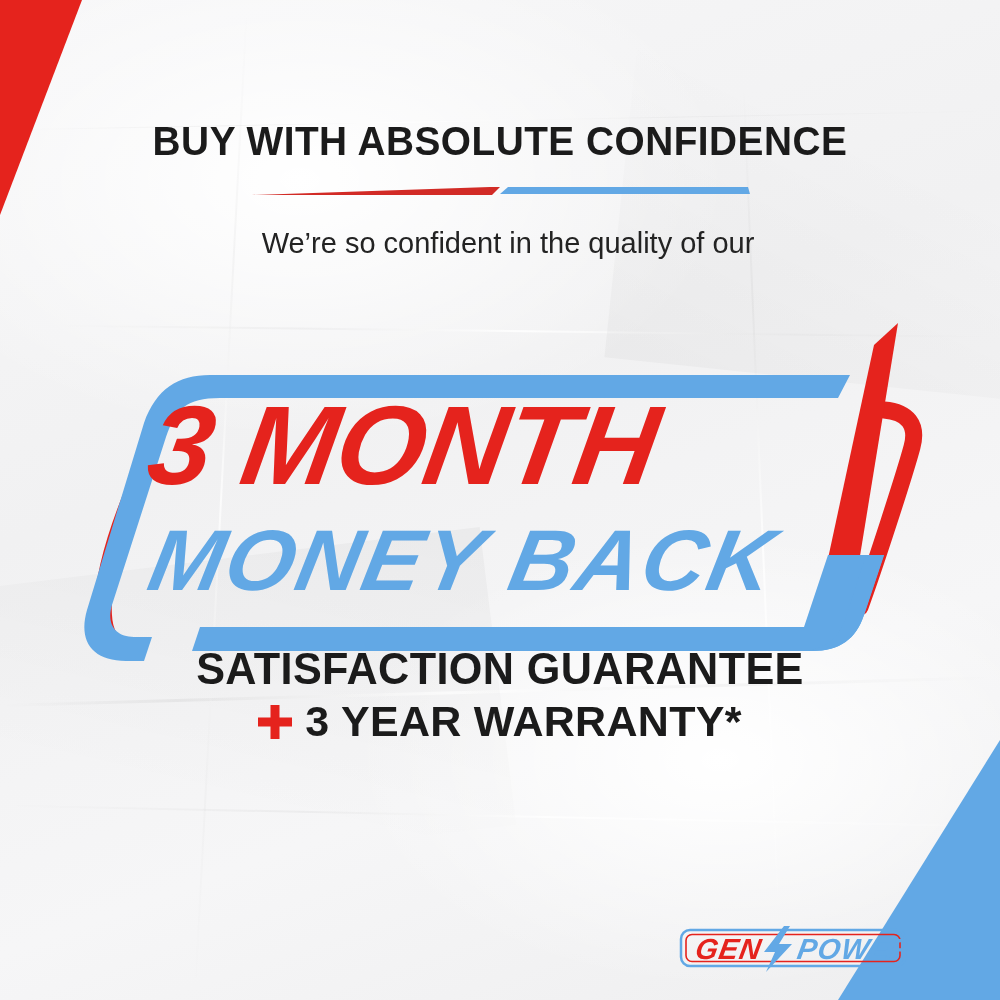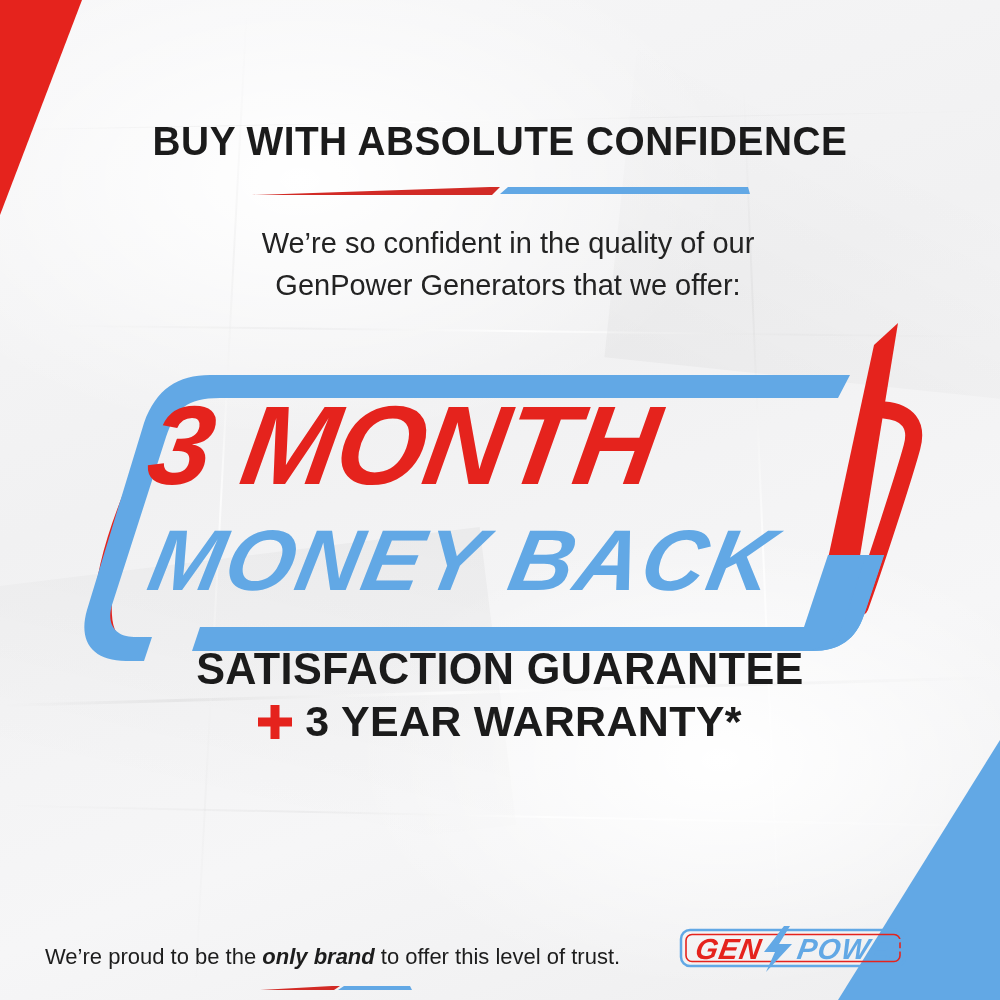--- a/index.html
+++ b/index.html
@@ -156,21 +156,20 @@
 
   <div class="divider">
     <svg width="500" height="14" viewBox="0 0 500 14">
       <polygon points="2,12 240,4 250,4 242,12" fill="#d22b26"></polygon>
       <polygon points="258,4 498,4 500,11 250,11" fill="#62a8e5"></polygon>
     </svg>
   </div>
 
   <div class="subhead">
     <div>We’re so confident in the quality of our</div>
-    <div>GenPower Generators that we offer:</div>
   </div>
 
   <div class="badge">
 
     <svg width="900" height="380" viewBox="0 0 900 380">
 
       <path d="M 78 175 C 52 236 40 286 44 316 C 47 338 60 346 76 345" fill="none" stroke="#e5231d" stroke-width="17" stroke-linecap="round"></path>
 
       <path d="M 824 105 C 848 107 858 120 852 142 C 845 168 814 264 800 302" fill="none" stroke="#e5231d" stroke-width="17" stroke-linecap="round"></path>
 
@@ -196,26 +195,20 @@
   <div class="warranty">
     <span class="plus-icon">
       <svg width="34" height="34" viewBox="0 0 34 34">
         <polygon points="12.5,0 21.5,0 21.5,12.5 34,12.5 34,21.5 21.5,21.5 21.5,34 12.5,34 12.5,21.5 0,21.5 0,12.5 12.5,12.5" fill="#e5231d"></polygon>
       </svg>
     </span>
     <span>3 YEAR WARRANTY*</span>
   </div>
 
 
-  <div class="foot-2">
-    <span>We’re proud to be the </span><span class="only-brand"><span>only brand</span><span class="ob-underline"><svg width="152" height="8" viewBox="0 0 152 8">
-            <polygon points="0,6 72,2 80,2 74,6" fill="#d22b26"></polygon>
-            <polygon points="84,2 150,2 152,6 78,6" fill="#62a8e5"></polygon>
-          </svg></span></span><span> to offer this level of trust.</span>
-  </div>
 
   <div class="logo">
     <svg width="230" height="48" viewBox="0 0 230 48">
       <rect x="3" y="5" width="224" height="36" rx="9" ry="9" fill="none" stroke="#62a8e5" stroke-width="2.5"></rect>
       <rect x="8" y="9.5" width="214" height="27" rx="6" ry="6" fill="none" stroke="#e5231d" stroke-width="1.6"></rect>
       <text x="16" y="34" font-family="Liberation Sans, sans-serif" font-size="29" font-weight="700" font-style="italic" fill="#e5231d" transform="skewX(-10) translate(6,0)" letter-spacing="1">GEN</text>
       <polygon points="106,1 86,27 97,27 88,47 114,19 101,19 112,1" fill="#62a8e5"></polygon>
       <text x="118" y="34" font-family="Liberation Sans, sans-serif" font-size="29" font-weight="700" font-style="italic" fill="#62a8e5" transform="skewX(-10) translate(6,0)" letter-spacing="1">POWER</text>
     </svg>
   </div>

